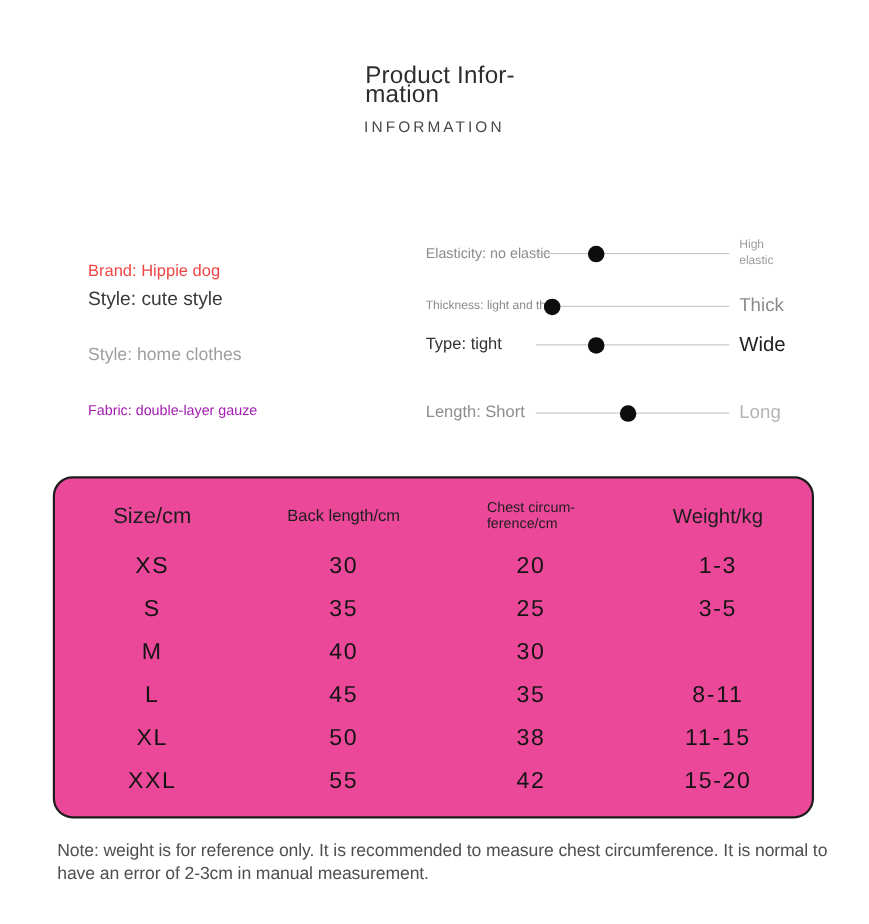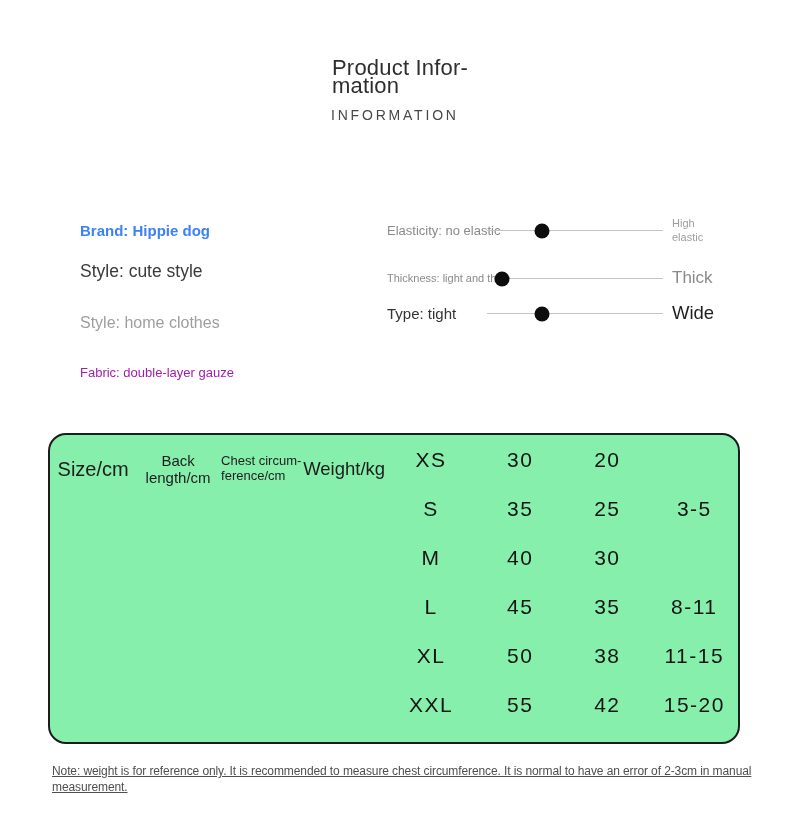--- a/index.html
+++ b/index.html
@@ -11,21 +11,21 @@
   .title{
     position:absolute;left:332px;top:59px;width:150px;
     font-size:22px;line-height:18px;color:#2e2e2e;letter-spacing:.2px;
   }
   .subtitle{
     position:absolute;left:331px;top:107px;
     font-size:14px;letter-spacing:2.8px;color:#474747;
   }
   
   .info-item{position:absolute;left:80px;white-space:nowrap;}
-  .info-brand {top:222px;font-size:15px;color:#3b82f6;font-weight:bold;}
+  .info-brand {top:238px;font-size:15px;color:#ef4444;}
   .info-style {top:261px;font-size:17.5px;color:#3a3a3a;}
   .info-style2{top:314px;font-size:16px;color:#9e9e9e;}
   .info-fabric{top:365px;font-size:13px;color:#a21caf;}
   
   .scale-row{position:absolute;left:387px;width:358px;height:44px;}
   .scale-row.r1{top:208px;} .scale-row.r2{top:256px;}
   .scale-row.r3{top:291px;} .scale-row.r4{top:353px;}
   .scale-label{position:absolute;left:0;top:50%;transform:translateY(-50%);white-space:nowrap;}
   .r1 .scale-label{font-size:13px;color:#8a8a8a;}
   .r2 .scale-label{font-size:11px;color:#8a8a8a;}
@@ -39,37 +39,37 @@
   }
   .scale-right{position:absolute;left:285px;top:50%;transform:translateY(-50%);}
   .r1 .scale-right{font-size:11px;line-height:1.3;color:#9d9d9d;width:48px;}
   .r2 .scale-right{font-size:17px;color:#8a8a8a;}
   .r3 .scale-right{font-size:18.5px;color:#1f1f1f;}
   .r4 .scale-right{font-size:17px;color:#b5b5b5;}
   
   .size-table{
     position:absolute;left:48px;top:433px;width:692px;height:311px;
     border:2px solid #1c1c1c;border-radius:18px;box-sizing:border-box;
-    display:flex;flex-direction:row;background:#86efac;
+    display:flex;flex-direction:column;background:#ec4899;
   }
   .thead,.trow{display:grid;grid-template-columns:25.7% 24.9% 24.6% 24.8%;align-items:center;}
   .thead{height:52px;padding-top:8px;}
   .tbody{flex:1;display:flex;flex-direction:column;padding-bottom:12px;}
   .trow{flex:1;}
   .th{text-align:center;color:#1d1d1d;}
   .th-size{font-size:20px;}
   .th-chest{font-size:13px;line-height:1.15;}
   .th-chest .inner{display:inline-block;text-align:left;}
   .th-back{font-size:15px;}
   .th-weight{font-size:18.5px;}
   .cell{text-align:center;font-size:21px;color:#141414;letter-spacing:1.5px;white-space:nowrap;}
   
   .note{
     position:absolute;left:52px;top:764px;width:708px;
-    font-size:12px;line-height:1.3;color:#4f4f4f;letter-spacing:-0.1px;text-decoration:underline;
+    font-size:16px;line-height:1.3;color:#4f4f4f;letter-spacing:-0.1px;
   }
 </style>
 </head>
 <body>
 
 <div class="canvas">
 
   <div class="title">
     <div>Product Infor-</div>
     <div>mation</div>
@@ -95,36 +95,44 @@
       </span>
     <span class="scale-right">Thick</span>
   </div>
   <div class="scale-row r3">
     <span class="scale-label">Type: tight</span>
     <span class="track">
         <span class="dot" style="left: 31%;"></span>
       </span>
     <span class="scale-right">Wide</span>
   </div>
+  <div class="scale-row r4">
+    <span class="scale-label">Length: Short</span>
+    <span class="track">
+        <span class="dot" style="left: 48%;"></span>
+      </span>
+    <span class="scale-right">Long</span>
+  </div>
 
   <div class="size-table">
     <div class="thead">
       <div class="th th-size">Size/cm</div>
       <div class="th th-back">Back length/cm</div>
       <div class="th th-chest">
         <span class="inner"><span>Chest circum-</span><br>
         <span>ference/cm</span></span>
       </div>
       <div class="th th-weight">Weight/kg</div>
     </div>
     <div class="tbody">
       <div class="trow">
         <div class="cell">XS</div>
         <div class="cell">30</div>
         <div class="cell">20</div>
+        <div class="cell">1-3</div>
       </div>
       <div class="trow">
         <div class="cell">S</div>
         <div class="cell">35</div>
         <div class="cell">25</div>
         <div class="cell">3-5</div>
       </div>
       <div class="trow">
         <div class="cell">M</div>
         <div class="cell">40</div>

